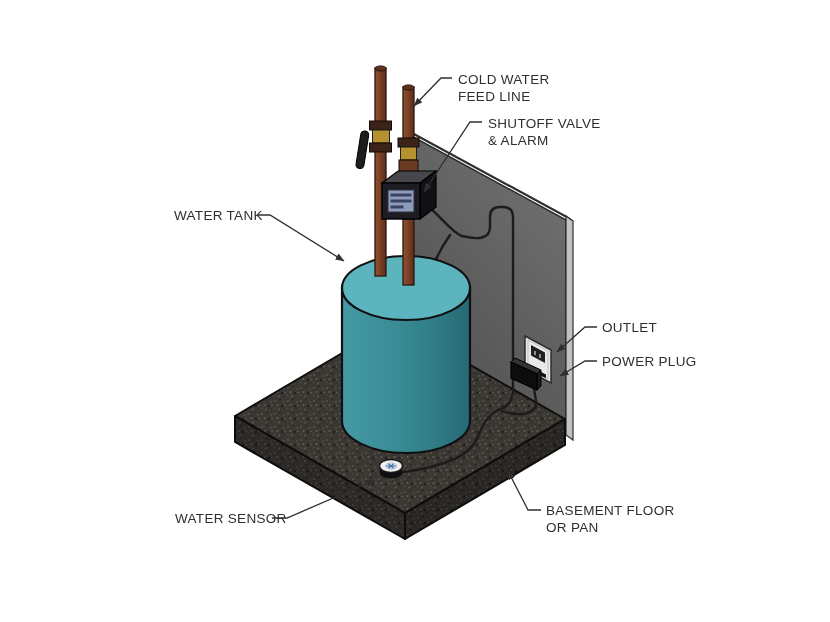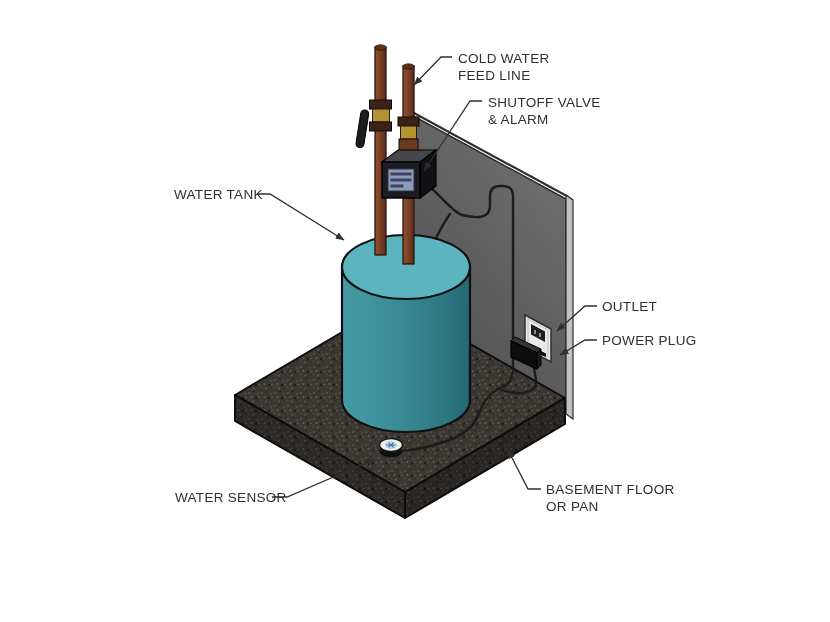--- a/index.html
+++ b/index.html
@@ -2,20 +2,21 @@
 <html style="--background: #ffffff; --label-text: #2f2f2f; --wire: #1c1c1c; --tank-top: #5cb5be; --tank-body: #38858f; --pipe-copper: #7d4227; --valve-brass: #b5922f; --wall-gray: #646464; --wall-edge-light: #cfcfcf; --floor-dark: #3b3733; --outlet-plate: #e9e9e9; --plug-black: #0d0d0d; --sensor-white: #f0f0f0; --sensor-glyph-blue: #4472a8;"><head>
 <meta charset="utf-8">
 <style>
   html,body{margin:0;padding:0;background:#ffffff;}
   .stage{
     position:relative;
     width:830px;height:534px;
     background:var(--background,#ffffff);
     overflow:hidden;
     font-family:"Liberation Sans", sans-serif;
+    margin-top:21px;
   }
   svg{display:block;}
   text.lbl{
     font-family:"Liberation Sans", sans-serif;
     font-size:13.5px;
     letter-spacing:0.3px;
     fill:var(--label-text,#2f2f2f);
   }
   .leader{stroke:var(--label-text,#2f2f2f);stroke-width:1.3;fill:none;}
   .wire{stroke:var(--wire,#1c1c1c);stroke-width:2.4;fill:none;stroke-linecap:round;}

